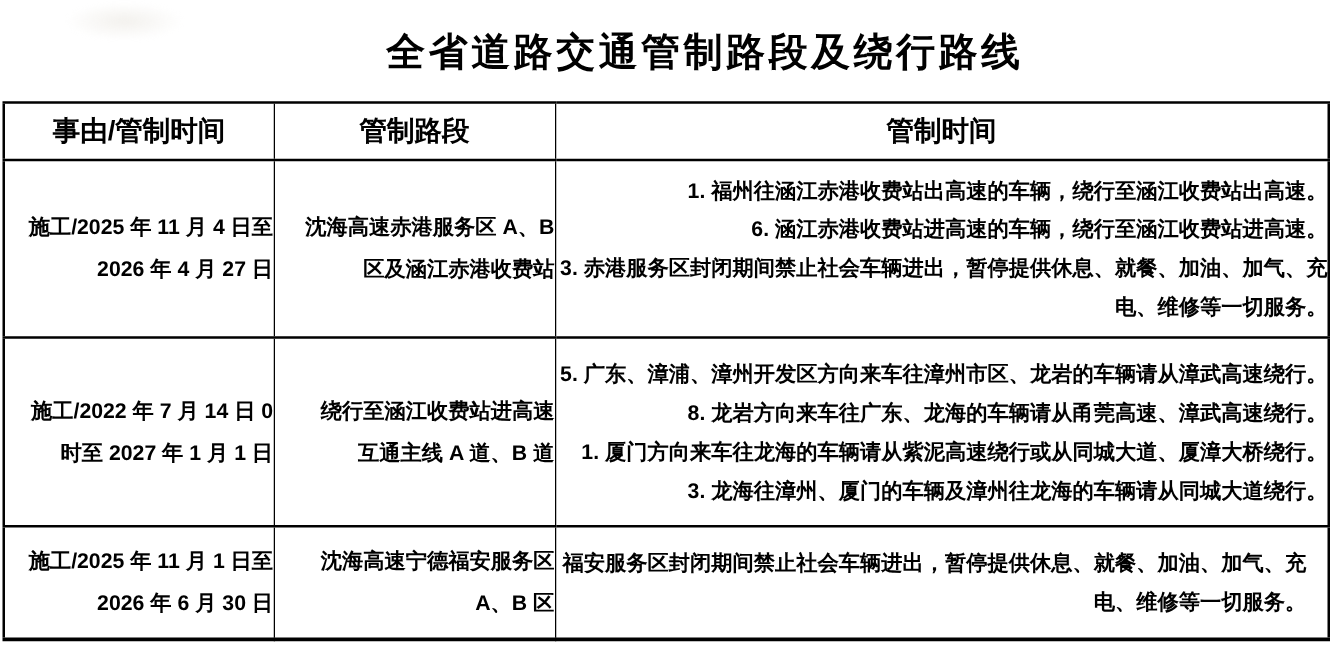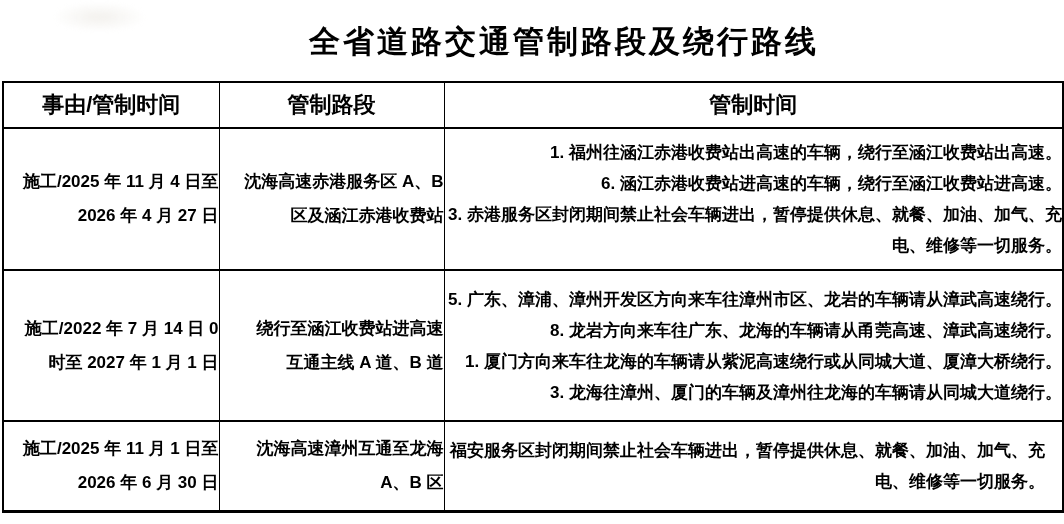--- a/index.html
+++ b/index.html
@@ -130,21 +130,21 @@
         <td class="c-detour">
           <div class="detour-line">5. 广东、漳浦、漳州开发区方向来车往漳州市区、龙岩的车辆请从漳武高速绕行。</div>
           <div class="detour-line">8. 龙岩方向来车往广东、龙海的车辆请从甬莞高速、漳武高速绕行。</div>
           <div class="detour-line">1. 厦门方向来车往龙海的车辆请从紫泥高速绕行或从同城大道、厦漳大桥绕行。</div>
           <div class="detour-line">3. 龙海往漳州、厦门的车辆及漳州往龙海的车辆请从同城大道绕行。</div>
         </td>
       </tr>
       <tr class="row-3">
         <td class="c-reason">施工/2025 年 11 月 1 日至
 2026 年 6 月 30 日</td>
-        <td class="c-section">沈海高速漳州互通至龙海
+        <td class="c-section">沈海高速宁德福安服务区
 A、B 区</td>
         <td class="c-detour pad-wide">
           <div class="detour-line">福安服务区封闭期间禁止社会车辆进出，暂停提供休息、就餐、加油、加气、充电、维修等一切服务。</div>
         </td>
       </tr>
     </tbody>
   </table>
 
 </div>
 

